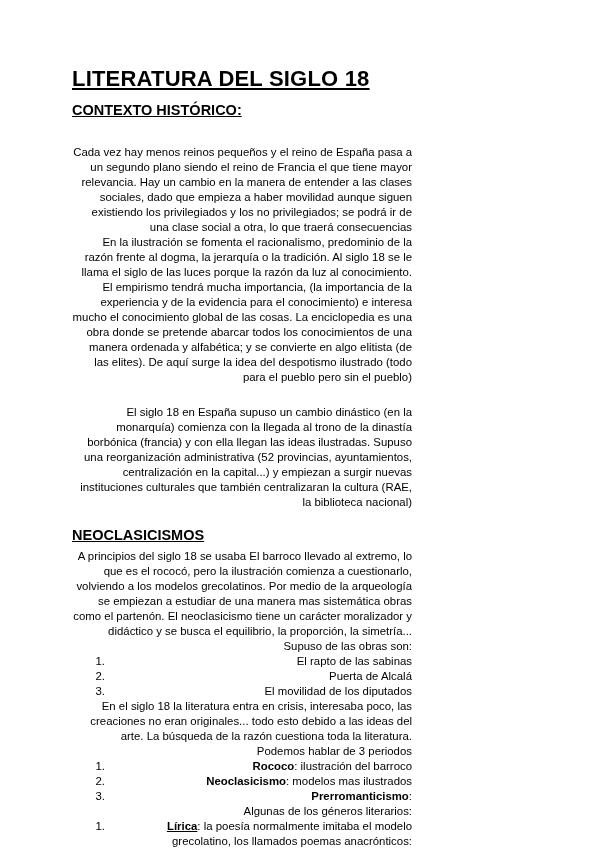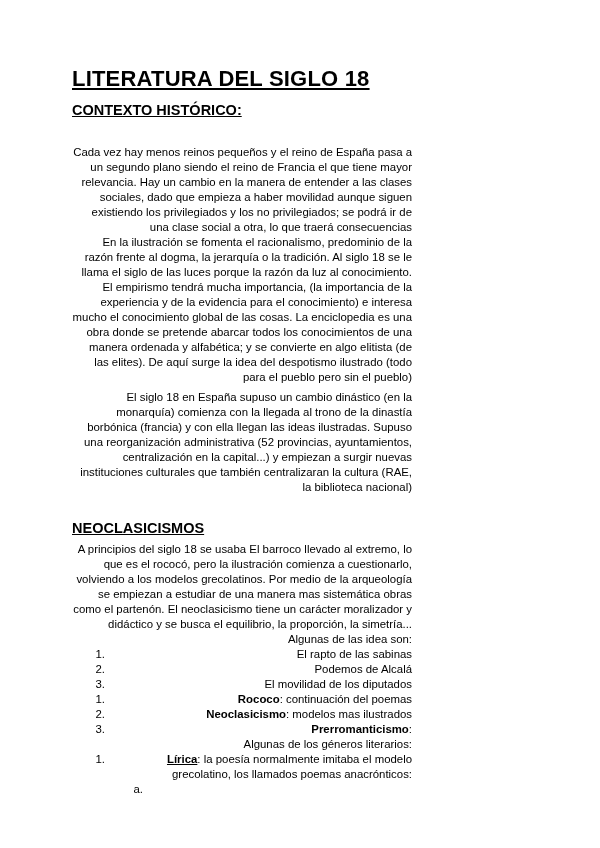--- a/index.html
+++ b/index.html
@@ -24,29 +24,29 @@
     letter-spacing: 0.2px;
     margin-bottom: 9px;
     line-height: 26px;
   }
   .h2 {
     font-size: 14.5px;
     font-weight: bold;
     text-decoration: underline;
     line-height: 18px;
   }
-  .h2.after-gap { margin-top: 24px; text-decoration: underline; }
+  .h2.after-gap { margin-top: 16px; text-decoration: underline; }
   .h2.tight-below { margin-bottom: 5px; }
   .h2.wide-below { margin-bottom: 26px; text-decoration: underline; }
   .para, .li1, .li2, .intro {
     font-size: 11.4px;
     line-height: 15px;
     text-align: right;
   }
-  .para.sp { margin-top: 5px; }
+  .para.sp { margin-top: 20px; }
   .li1 {
     display: flex;
     padding-left: 18px;
   }
   .li1 .marker {
     width: 15px;
     flex-shrink: 0;
   }
   .li2 {
     display: flex;
@@ -67,39 +67,40 @@
 
   <h1 class="doc-title">LITERATURA DEL SIGLO 18</h1>
 
   <h2 class="h2 wide-below">CONTEXTO HISTÓRICO:</h2>
   <p class="para">Cada vez hay menos reinos pequeños y el reino de España pasa a un segundo plano siendo el reino de Francia el que tiene mayor relevancia. Hay un cambio en la manera de entender a las clases sociales, dado que empieza a haber movilidad aunque siguen existiendo los privilegiados y los no privilegiados; se podrá ir de una clase social a otra, lo que traerá consecuencias</p>
   <p class="para">En la ilustración se fomenta el racionalismo, predominio de la razón frente al dogma, la jerarquía o la tradición. Al siglo 18 se le llama el siglo de las luces porque la razón da luz al conocimiento. El empirismo tendrá mucha importancia, (la importancia de la experiencia y de la evidencia para el conocimiento) e interesa mucho el conocimiento global de las cosas. La enciclopedia es una obra donde se pretende abarcar todos los conocimientos de una manera ordenada y alfabética; y se convierte en algo elitista (de las elites). De aquí surge la idea del despotismo ilustrado (todo para el pueblo pero sin el pueblo)</p>
   <p class="para sp">El siglo 18 en España supuso un cambio dinástico (en la monarquía) comienza con la llegada al trono de la dinastía borbónica (francia) y con ella llegan las ideas ilustradas. Supuso una reorganización administrativa (52 provincias, ayuntamientos, centralización en la capital...) y empiezan a surgir nuevas instituciones culturales que también centralizaran la cultura (RAE, la biblioteca nacional)</p>
 
   <h2 class="h2 after-gap tight-below">NEOCLASICISMOS</h2>
   <p class="para">A principios del siglo 18 se usaba El barroco llevado al extremo, lo que es el rococó, pero la ilustración comienza a cuestionarlo, volviendo a los modelos grecolatinos. Por medio de la arqueología se empiezan a estudiar de una manera mas sistemática obras como el partenón. El neoclasicismo tiene un carácter moralizador y didáctico y se busca el equilibrio, la proporción, la simetría...</p>
-  <p class="intro">Algunas de las idea son:</p>
+  <p class="intro">Supuso de las obras son:</p>
 
   <div class="li1">
     <span class="marker">1.</span>
     <span class="txt">El rapto de las sabinas</span>
   </div>
   <div class="li1">
     <span class="marker">2.</span>
-    <span class="txt">Podemos de Alcalá</span>
+    <span class="txt">Puerta de Alcalá</span>
   </div>
   <div class="li1">
     <span class="marker">3.</span>
     <span class="txt">El movilidad de los diputados</span>
   </div>
 
+  <p class="para">En el siglo 18 la literatura entra en crisis, interesaba poco, las creaciones no eran originales... todo esto debido a las ideas del arte. La búsqueda de la razón cuestiona toda la literatura. Podemos hablar de 3 periodos</p>
 
   <div class="li1">
     <span class="marker">1.</span>
-    <span class="txt"><b class="term">Rococo</b><span>: continuación del poemas</span></span>
+    <span class="txt"><b class="term">Rococo</b><span>: ilustración del barroco</span></span>
   </div>
   <div class="li1">
     <span class="marker">2.</span>
     <span class="txt"><b class="term">Neoclasicismo</b><span>: modelos mas ilustrados</span></span>
   </div>
   <div class="li1">
     <span class="marker">3.</span>
     <span class="txt"><b class="term">Prerromanticismo</b><span>:</span></span>
   </div>
 

